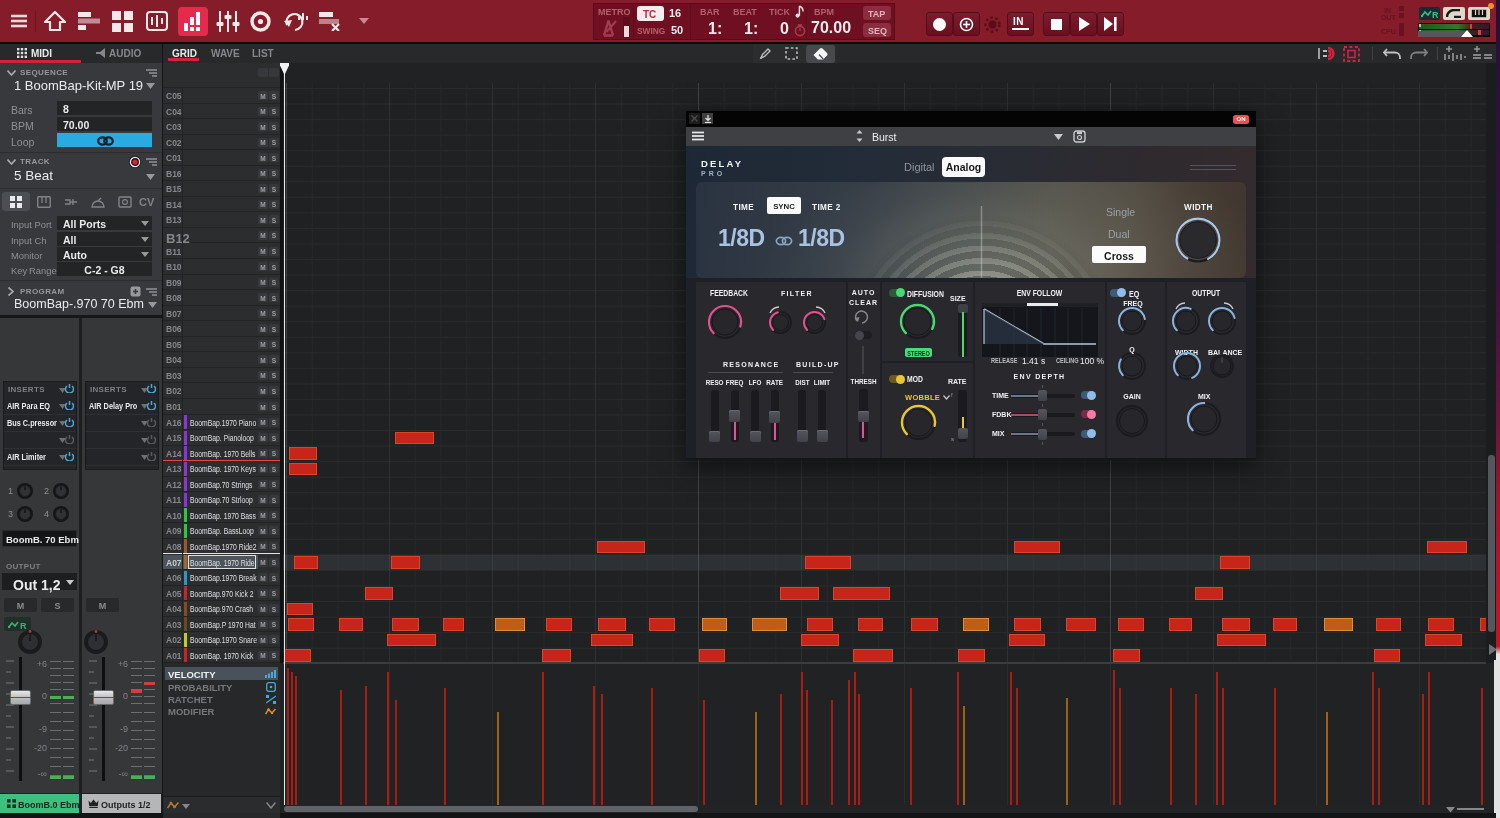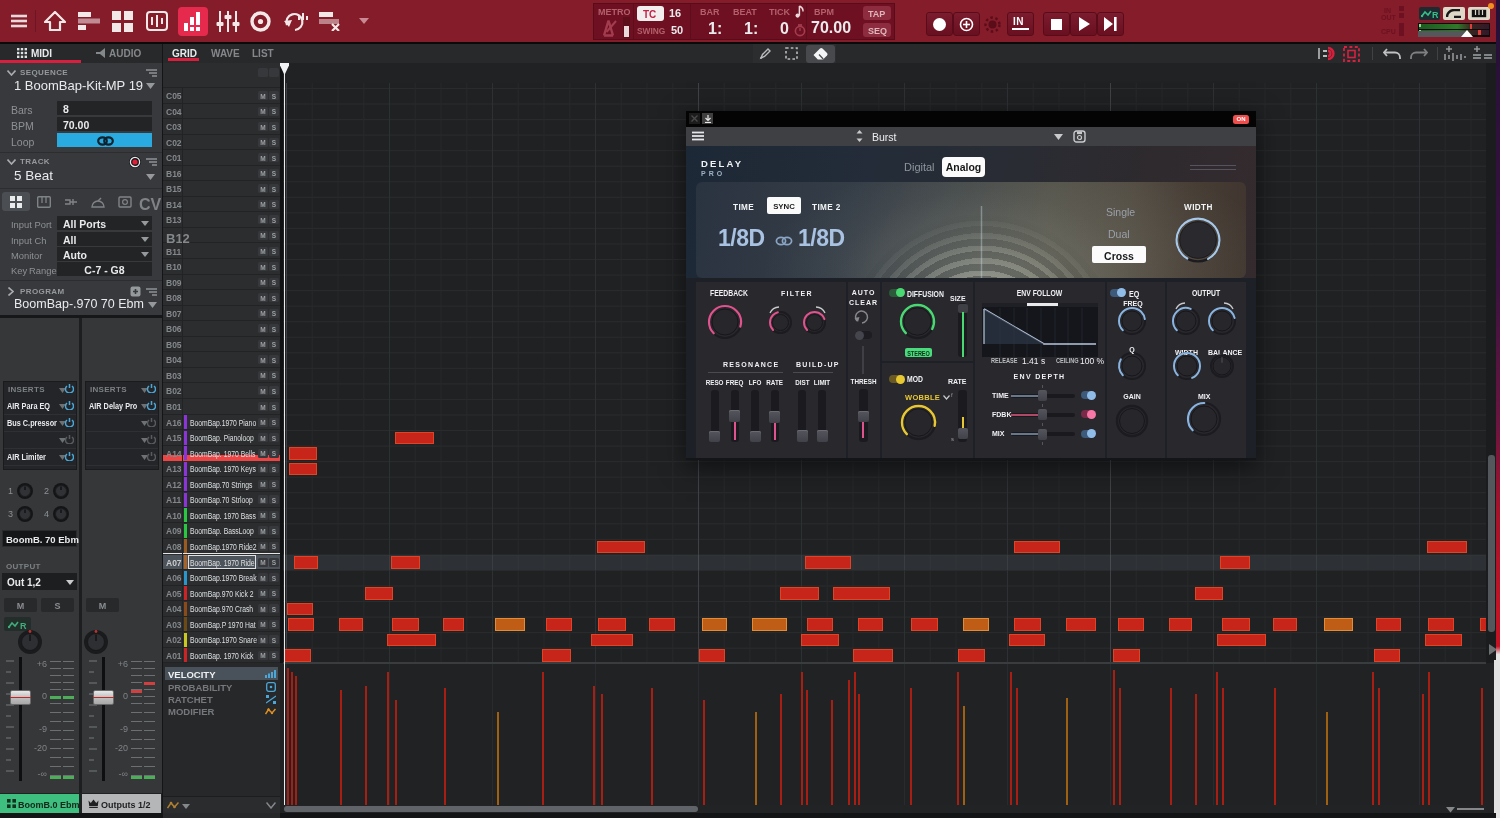--- a/index.html
+++ b/index.html
@@ -353,42 +353,42 @@
       <path d="M1 4 L6 4 L6 8 L1 8 M6 6 L13 6 M9 3 L9 9" fill="none" stroke="#808386" stroke-width="1.4"></path>
     </svg>
 <svg class="abs" style="left:91px;top:196px" width="14" height="12" viewBox="0 0 14 12">
       <path d="M1 11 A6 6 0 0 1 13 11 Z" fill="none" stroke="#808386" stroke-width="1.4"></path>
       <line x1="7" y1="5" x2="10" y2="2" stroke="#808386" stroke-width="1.4"></line>
     </svg>
 <svg class="abs" style="left:118px;top:196px" width="14" height="12" viewBox="0 0 14 12">
       <rect x="1" y="1" width="12" height="10" rx="1" fill="none" stroke="#808386" stroke-width="1.4"></rect>
       <circle cx="7" cy="6" r="2.4" fill="none" stroke="#808386" stroke-width="1.2"></circle>
     </svg>
-<div class="abs b" style="left:139px;top:196px;font-size:16px;color:#808386">CV</div>
+<div class="abs b" style="left:139px;top:196px;font-size:11px;color:#808386">CV</div>
 <div class="abs lbl" style="left:11px;top:218.5px;font-size:9.4px;white-space:nowrap">Input Port</div>
     <div class="abs" style="left:57px;top:216px;width:95px;height:14px;background:#232426"></div>
     <div class="abs b w" style="left:63px;top:218px;font-size:10.5px">All Ports</div>
     <svg class="abs" style="left:141px;top:221px" width="8" height="5" viewBox="0 0 8 5">
       <path d="M0 0 L4 5 L8 0 Z" fill="#96999c"></path>
     </svg>
 <div class="abs lbl" style="left:11px;top:234.5px;font-size:9.4px;white-space:nowrap">Input Ch</div>
     <div class="abs" style="left:57px;top:232px;width:95px;height:14px;background:#232426"></div>
     <div class="abs b w" style="left:63px;top:234px;font-size:10.5px">All</div>
     <svg class="abs" style="left:141px;top:237px" width="8" height="5" viewBox="0 0 8 5">
       <path d="M0 0 L4 5 L8 0 Z" fill="#96999c"></path>
     </svg>
 <div class="abs lbl" style="left:11px;top:249.5px;font-size:9.4px;white-space:nowrap">Monitor</div>
     <div class="abs" style="left:57px;top:247px;width:95px;height:14px;background:#232426"></div>
     <div class="abs b w" style="left:63px;top:249px;font-size:10.5px">Auto</div>
     <svg class="abs" style="left:141px;top:252px" width="8" height="5" viewBox="0 0 8 5">
       <path d="M0 0 L4 5 L8 0 Z" fill="#96999c"></path>
     </svg>
 <div class="abs lbl" style="left:11px;top:264.5px;font-size:9.4px;white-space:nowrap">Key Range</div>
     <div class="abs" style="left:57px;top:262px;width:95px;height:14px;background:#232426"></div>
-    <div class="abs b w" style="left:57px;top:264px;width:95px;text-align:center;font-size:10.5px">C-7 - G8</div>
+    <div class="abs b w" style="left:57px;top:264px;width:95px;text-align:center;font-size:10.5px">C-2 - G8</div>
 <div class="abs" style="left:0;top:280px;width:162px;height:1px;background:#2c2d2f"></div>
 <svg class="abs" style="left:8px;top:287px" width="6" height="9" viewBox="0 0 6 9">
       <path d="M0.5 0.5 L5 4.5 L0.5 8.5" fill="none" stroke="#a9acae" stroke-width="1.6"></path>
     </svg>
 <div class="abs b" style="left:20px;top:287px;font-size:8px;color:#96999c;letter-spacing:0.4px">PROGRAM</div>
 <svg class="abs" style="left:130px;top:286px" width="11" height="11" viewBox="0 0 11 11">
       <rect x="0.5" y="0.5" width="10" height="10" rx="2" fill="#96999c"></rect>
       <path d="M5.5 3 L5.5 8 M3 5.5 L8 5.5" stroke="#37393c" stroke-width="1.6"></path>
     </svg>
 <svg class="abs" style="left:146px;top:287px" width="11" height="10" viewBox="0 0 11 10">
@@ -502,21 +502,21 @@
 <div class="abs lbl" style="left:44px;top:509px;font-size:9px">4</div>
 <svg class="abs" style="left:52px;top:505px" width="18" height="18" viewBox="0 0 18 18">
       <circle cx="9" cy="9" r="8" fill="#141517"></circle>
       <circle cx="9" cy="9" r="5.5" fill="#303235" stroke="#1c1d1f"></circle>
       <line x1="9" y1="8" x2="9" y2="4.5" stroke="#101113" stroke-width="1.4"></line>
     </svg>
 <div class="abs" style="left:2px;top:530px;width:75px;height:17px;background:#151618;border:1px solid #2a2b2d"></div>
 <div class="abs b w" style="left:6px;top:534px;font-size:9.5px">BoomB. 70 Ebm</div>
 <div class="abs b" style="left:6px;top:562px;font-size:8px;color:#7d8083;letter-spacing:0.3px">OUTPUT</div>
 <div class="abs" style="left:2px;top:573px;width:75px;height:17px;background:#1d1e20"></div>
-<div class="abs b w" style="left:7px;top:577px;font-size:10px">Out 1,2</div>
+<div class="abs b w" style="left:13px;top:577px;font-size:14px">Out 1,2</div>
 <svg class="abs" style="left:66px;top:580px" width="8" height="5" viewBox="0 0 8 5">
       <path d="M0 0 L4 5 L8 0 Z" fill="#c8cacc"></path>
     </svg>
 <div class="abs" style="left:4px;top:598px;width:33px;height:14px;background:#27292b;border-radius:2px"></div>
     <div class="abs b" style="left:4px;top:601px;width:33px;text-align:center;font-size:9px;color:#8a8d90">M</div>
 <div class="abs" style="left:41px;top:598px;width:33px;height:14px;background:#27292b;border-radius:2px"></div>
     <div class="abs b" style="left:41px;top:601px;width:33px;text-align:center;font-size:9px;color:#8a8d90">S</div>
 <div class="abs" style="left:86px;top:598px;width:33px;height:14px;background:#27292b;border-radius:2px"></div>
     <div class="abs b" style="left:86px;top:601px;width:33px;text-align:center;font-size:9px;color:#8a8d90">M</div>
 <div class="abs" style="left:4px;top:617px;width:27px;height:14px;background:#232d2a;border-radius:2px"></div>
@@ -847,21 +847,21 @@
 <div class="abs b" style="left:3px;top:3px;font-size:8.5px;color:#85888b">A15</div>
 <div class="abs" style="left:19px;top:0;width:1px;height:16px;background:#212325"></div>
 <div class="abs" style="left:20.5px;top:0.5px;width:3.5px;height:14px;background:#8b35d8"></div>
 <div class="abs" style="left:25px;top:0.5px;width:68px;height:14px;"></div>
 <div class="abs" style="left:27px;top:3px;width:80px;font-size:8.5px;color:#dde0e2;white-space:nowrap;transform:scaleX(0.8);transform-origin:0 0">BoomBap. Pianoloop</div>
 <div class="abs" style="left:95px;top:3px;width:10px;height:9px;background:#36383b;border-radius:1.5px"></div>
 <div class="abs b" style="left:95px;top:4.5px;width:10px;text-align:center;font-size:6.5px;color:#9da0a3">M</div>
 <div class="abs" style="left:106px;top:3px;width:10px;height:9px;background:#36383b;border-radius:1.5px"></div>
 <div class="abs b" style="left:106px;top:4.5px;width:10px;text-align:center;font-size:6.5px;color:#9da0a3">S</div>
 </div>
-<div class="abs" style="left:0;top:382.65px;width:117px;height:15.55px;background:transparent;border-bottom:6px solid #ef4444">
+<div class="abs" style="left:0;top:382.65px;width:117px;height:15.55px;background:transparent;border-bottom:1px solid #ef4444">
 <div class="abs b" style="left:3px;top:3px;font-size:8.5px;color:#85888b">A14</div>
 <div class="abs" style="left:19px;top:0;width:1px;height:16px;background:#212325"></div>
 <div class="abs" style="left:20.5px;top:0.5px;width:3.5px;height:14px;background:#8b35d8"></div>
 <div class="abs" style="left:25px;top:0.5px;width:68px;height:14px;"></div>
 <div class="abs" style="left:27px;top:3px;width:80px;font-size:8.5px;color:#dde0e2;white-space:nowrap;transform:scaleX(0.8);transform-origin:0 0">BoomBap. 1970 Bells</div>
 <div class="abs" style="left:95px;top:3px;width:10px;height:9px;background:#36383b;border-radius:1.5px"></div>
 <div class="abs b" style="left:95px;top:4.5px;width:10px;text-align:center;font-size:6.5px;color:#9da0a3">M</div>
 <div class="abs" style="left:106px;top:3px;width:10px;height:9px;background:#36383b;border-radius:1.5px"></div>
 <div class="abs b" style="left:106px;top:4.5px;width:10px;text-align:center;font-size:6.5px;color:#9da0a3">S</div>
 </div>
@@ -924,21 +924,21 @@
 <div class="abs b" style="left:3px;top:3px;font-size:8.5px;color:#85888b">A08</div>
 <div class="abs" style="left:19px;top:0;width:1px;height:16px;background:#212325"></div>
 <div class="abs" style="left:20.5px;top:0.5px;width:3.5px;height:14px;background:#9a5a20"></div>
 <div class="abs" style="left:25px;top:0.5px;width:68px;height:14px;"></div>
 <div class="abs" style="left:27px;top:3px;width:80px;font-size:8.5px;color:#dde0e2;white-space:nowrap;transform:scaleX(0.8);transform-origin:0 0">BoomBap.1970 Ride2</div>
 <div class="abs" style="left:95px;top:3px;width:10px;height:9px;background:#36383b;border-radius:1.5px"></div>
 <div class="abs b" style="left:95px;top:4.5px;width:10px;text-align:center;font-size:6.5px;color:#9da0a3">M</div>
 <div class="abs" style="left:106px;top:3px;width:10px;height:9px;background:#36383b;border-radius:1.5px"></div>
 <div class="abs b" style="left:106px;top:4.5px;width:10px;text-align:center;font-size:6.5px;color:#9da0a3">S</div>
 </div>
-<div class="abs" style="left:0;top:491.50px;width:117px;height:15.55px;background:#4d535a;border-bottom:1px solid #212325">
+<div class="abs" style="left:0;top:491.50px;width:95px;height:15.55px;background:#4d535a;border-bottom:1px solid #212325">
 <div class="abs b" style="left:3px;top:3px;font-size:8.5px;color:#c8cbce">A07</div>
 <div class="abs" style="left:19px;top:0;width:1px;height:16px;background:#212325"></div>
 <div class="abs" style="left:20.5px;top:0.5px;width:3.5px;height:14px;background:#a86428"></div>
 <div class="abs" style="left:25px;top:0.5px;width:68px;height:14px;border:1px solid #dfe2e4;"></div>
 <div class="abs" style="left:27px;top:3px;width:80px;font-size:8.5px;color:#dde0e2;white-space:nowrap;transform:scaleX(0.8);transform-origin:0 0">BoomBap. 1970 Ride</div>
 <div class="abs" style="left:95px;top:3px;width:10px;height:9px;background:#36383b;border-radius:1.5px"></div>
 <div class="abs b" style="left:95px;top:4.5px;width:10px;text-align:center;font-size:6.5px;color:#9da0a3">M</div>
 <div class="abs" style="left:106px;top:3px;width:10px;height:9px;background:#36383b;border-radius:1.5px"></div>
 <div class="abs b" style="left:106px;top:4.5px;width:10px;text-align:center;font-size:6.5px;color:#9da0a3">S</div>
 </div>

